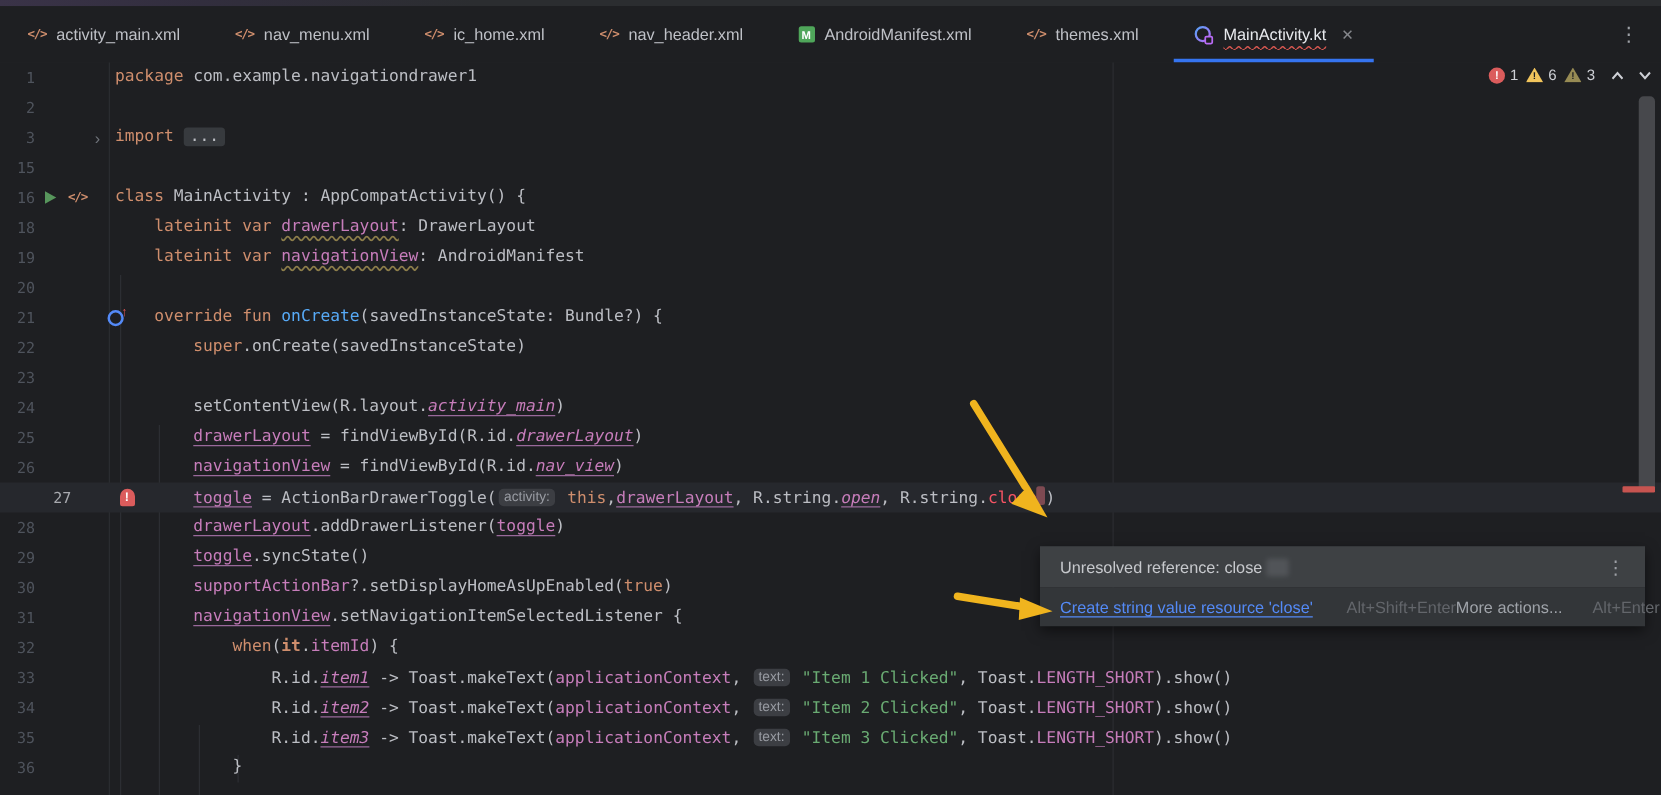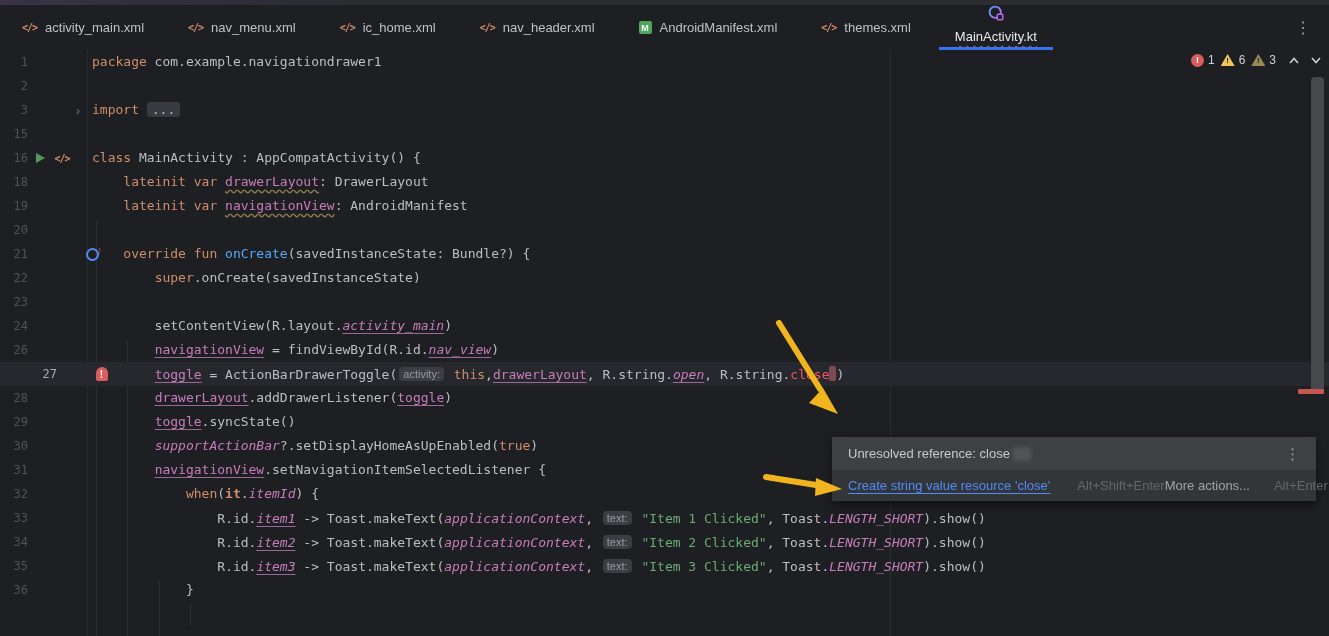--- a/index.html
+++ b/index.html
@@ -5,21 +5,21 @@
   html,body{margin:0;padding:0;background:#1e1f22;width:1329px;height:636px;overflow:hidden;
     font-family:"Liberation Sans",sans-serif;}
   .top-strip{position:absolute;top:0;left:0;width:1329px;height:5px;
     background:linear-gradient(90deg,#3a3348 0px,#322e3e 160px,#2b2d30 380px,#2b2d30 100%);}
   
   .tab-bar{position:absolute;top:5px;left:0;width:1329px;height:45px;background:#1e1f22;
     display:flex;align-items:stretch;border-bottom:1px solid rgba(255,255,255,0.03);}
   .tabs{display:flex;align-items:stretch;}
   .tab{display:flex;align-items:center;gap:8px;padding:0 22px;cursor:pointer;position:relative;
     color:#bfc1c7;font-size:13px;white-space:nowrap;}
-  .tab.active{color:#e8eaee;flex-direction:column;}
+  .tab.active{color:#e8eaee;}
   .tab.active::after{content:"";position:absolute;left:6px;right:6px;bottom:0;height:3px;background:#3574F0;}
   .tab-icon.ti-xml{color:#CF8E6D;font-family:"DejaVu Sans Mono",monospace;font-size:10px;font-weight:bold;letter-spacing:-1px;}
   .tab-icon.ti-manifest{display:inline-flex;width:13px;height:13px;background:#4FA65A;border-radius:2px;
     color:#fff;font-size:9px;font-weight:bold;align-items:center;justify-content:center;}
   .tab-icon.ti-kotlin{display:inline-flex;width:16px;height:16px;}
   .err-squiggle{text-decoration-line:underline;text-decoration-style:wavy;text-decoration-color:#d5564f;
     text-decoration-thickness:1px;text-underline-offset:4px;}
   .tab-close{color:#85878c;font-size:12px;margin-left:4px;}
   .bar-kebab{margin-left:auto;margin-right:12px;align-self:center;color:#9da0a6;font-size:16px;
     padding:2px 6px;cursor:pointer;}
@@ -36,21 +36,21 @@
   .code-row.current .lnum{color:#a8aaaf;padding-left:29px;}
   .code-text{position:absolute;left:92px;top:0;line-height:24px;white-space:pre;
     font-family:"DejaVu Sans Mono",monospace;font-size:13px;color:#BCBEC4;}
   .tk-kw{color:#CF8E6D;}
   .tk-kwb{color:#CF8E6D;font-weight:bold;}
   .tk-def{color:#BCBEC4;}
   .tk-fn{color:#57AAF7;}
   .tk-prop{color:#C77DBB;text-decoration:underline;text-decoration-color:#99699a;text-underline-offset:3px;text-decoration-thickness:1px;}
   .tk-propw{color:#C77DBB;text-decoration-line:underline;text-decoration-style:wavy;text-decoration-color:#8d7e4a;text-underline-offset:3px;}
   .tk-propi{color:#C77DBB;font-style:italic;text-decoration:underline;text-decoration-color:#99699a;text-underline-offset:3px;text-decoration-thickness:1px;}
-  .tk-iti{color:#C77DBB;font-style:italic;}
+  .tk-iti{color:#C77DBB;}
   .tk-str{color:#6AAB73;}
   .tk-err{color:#F75464;}
   .tk-hint{background:#3c3e43;color:#999ca3;border-radius:4px;padding:1px 4px;margin:0 2px;
     font-family:"Liberation Sans",sans-serif;font-size:11px;vertical-align:1px;}
   .tk-fold{background:#373a3e;color:#bcbec4;border-radius:3px;padding:0 5px;}
   .tk-caret{display:inline-block;width:7px;height:15px;background:#7e4a52;border-radius:2px;vertical-align:-2px;}
   
   .gicon{position:absolute;top:0;height:24px;display:flex;align-items:center;justify-content:center;cursor:pointer;}
   .gi-fold{left:72px;width:12px;color:#6f737a;font-size:13px;}
   .gi-play{left:33px;width:14px;}
@@ -200,20 +200,24 @@
         <span class="lnum">22</span>
         <span class="code-text"><span class="tk-def">        </span><span class="tk-kw">super</span><span class="tk-def">.onCreate(savedInstanceState)</span></span>
       </div>
       <div class="code-row">
         <span class="lnum">23</span>
         <span class="code-text"></span>
       </div>
       <div class="code-row">
         <span class="lnum">24</span>
         <span class="code-text"><span class="tk-def">        setContentView(R.layout.</span><span class="tk-propi">activity_main</span><span class="tk-def">)</span></span>
+      </div>
+      <div class="code-row">
+        <span class="lnum">25</span>
+        <span class="code-text"><span class="tk-def">        </span><span class="tk-prop">drawerLayout</span><span class="tk-def"> = findViewById(R.id.</span><span class="tk-propi">drawerLayout</span><span class="tk-def">)</span></span>
       </div>
       <div class="code-row">
         <span class="lnum">26</span>
         <span class="code-text"><span class="tk-def">        </span><span class="tk-prop">navigationView</span><span class="tk-def"> = findViewById(R.id.</span><span class="tk-propi">nav_view</span><span class="tk-def">)</span></span>
       </div>
       <div class="code-row current">
         <span class="lnum">27</span>
         <span class="gicon gi-bulb">
           <span class="bulb-mark">!</span>
         </span>

